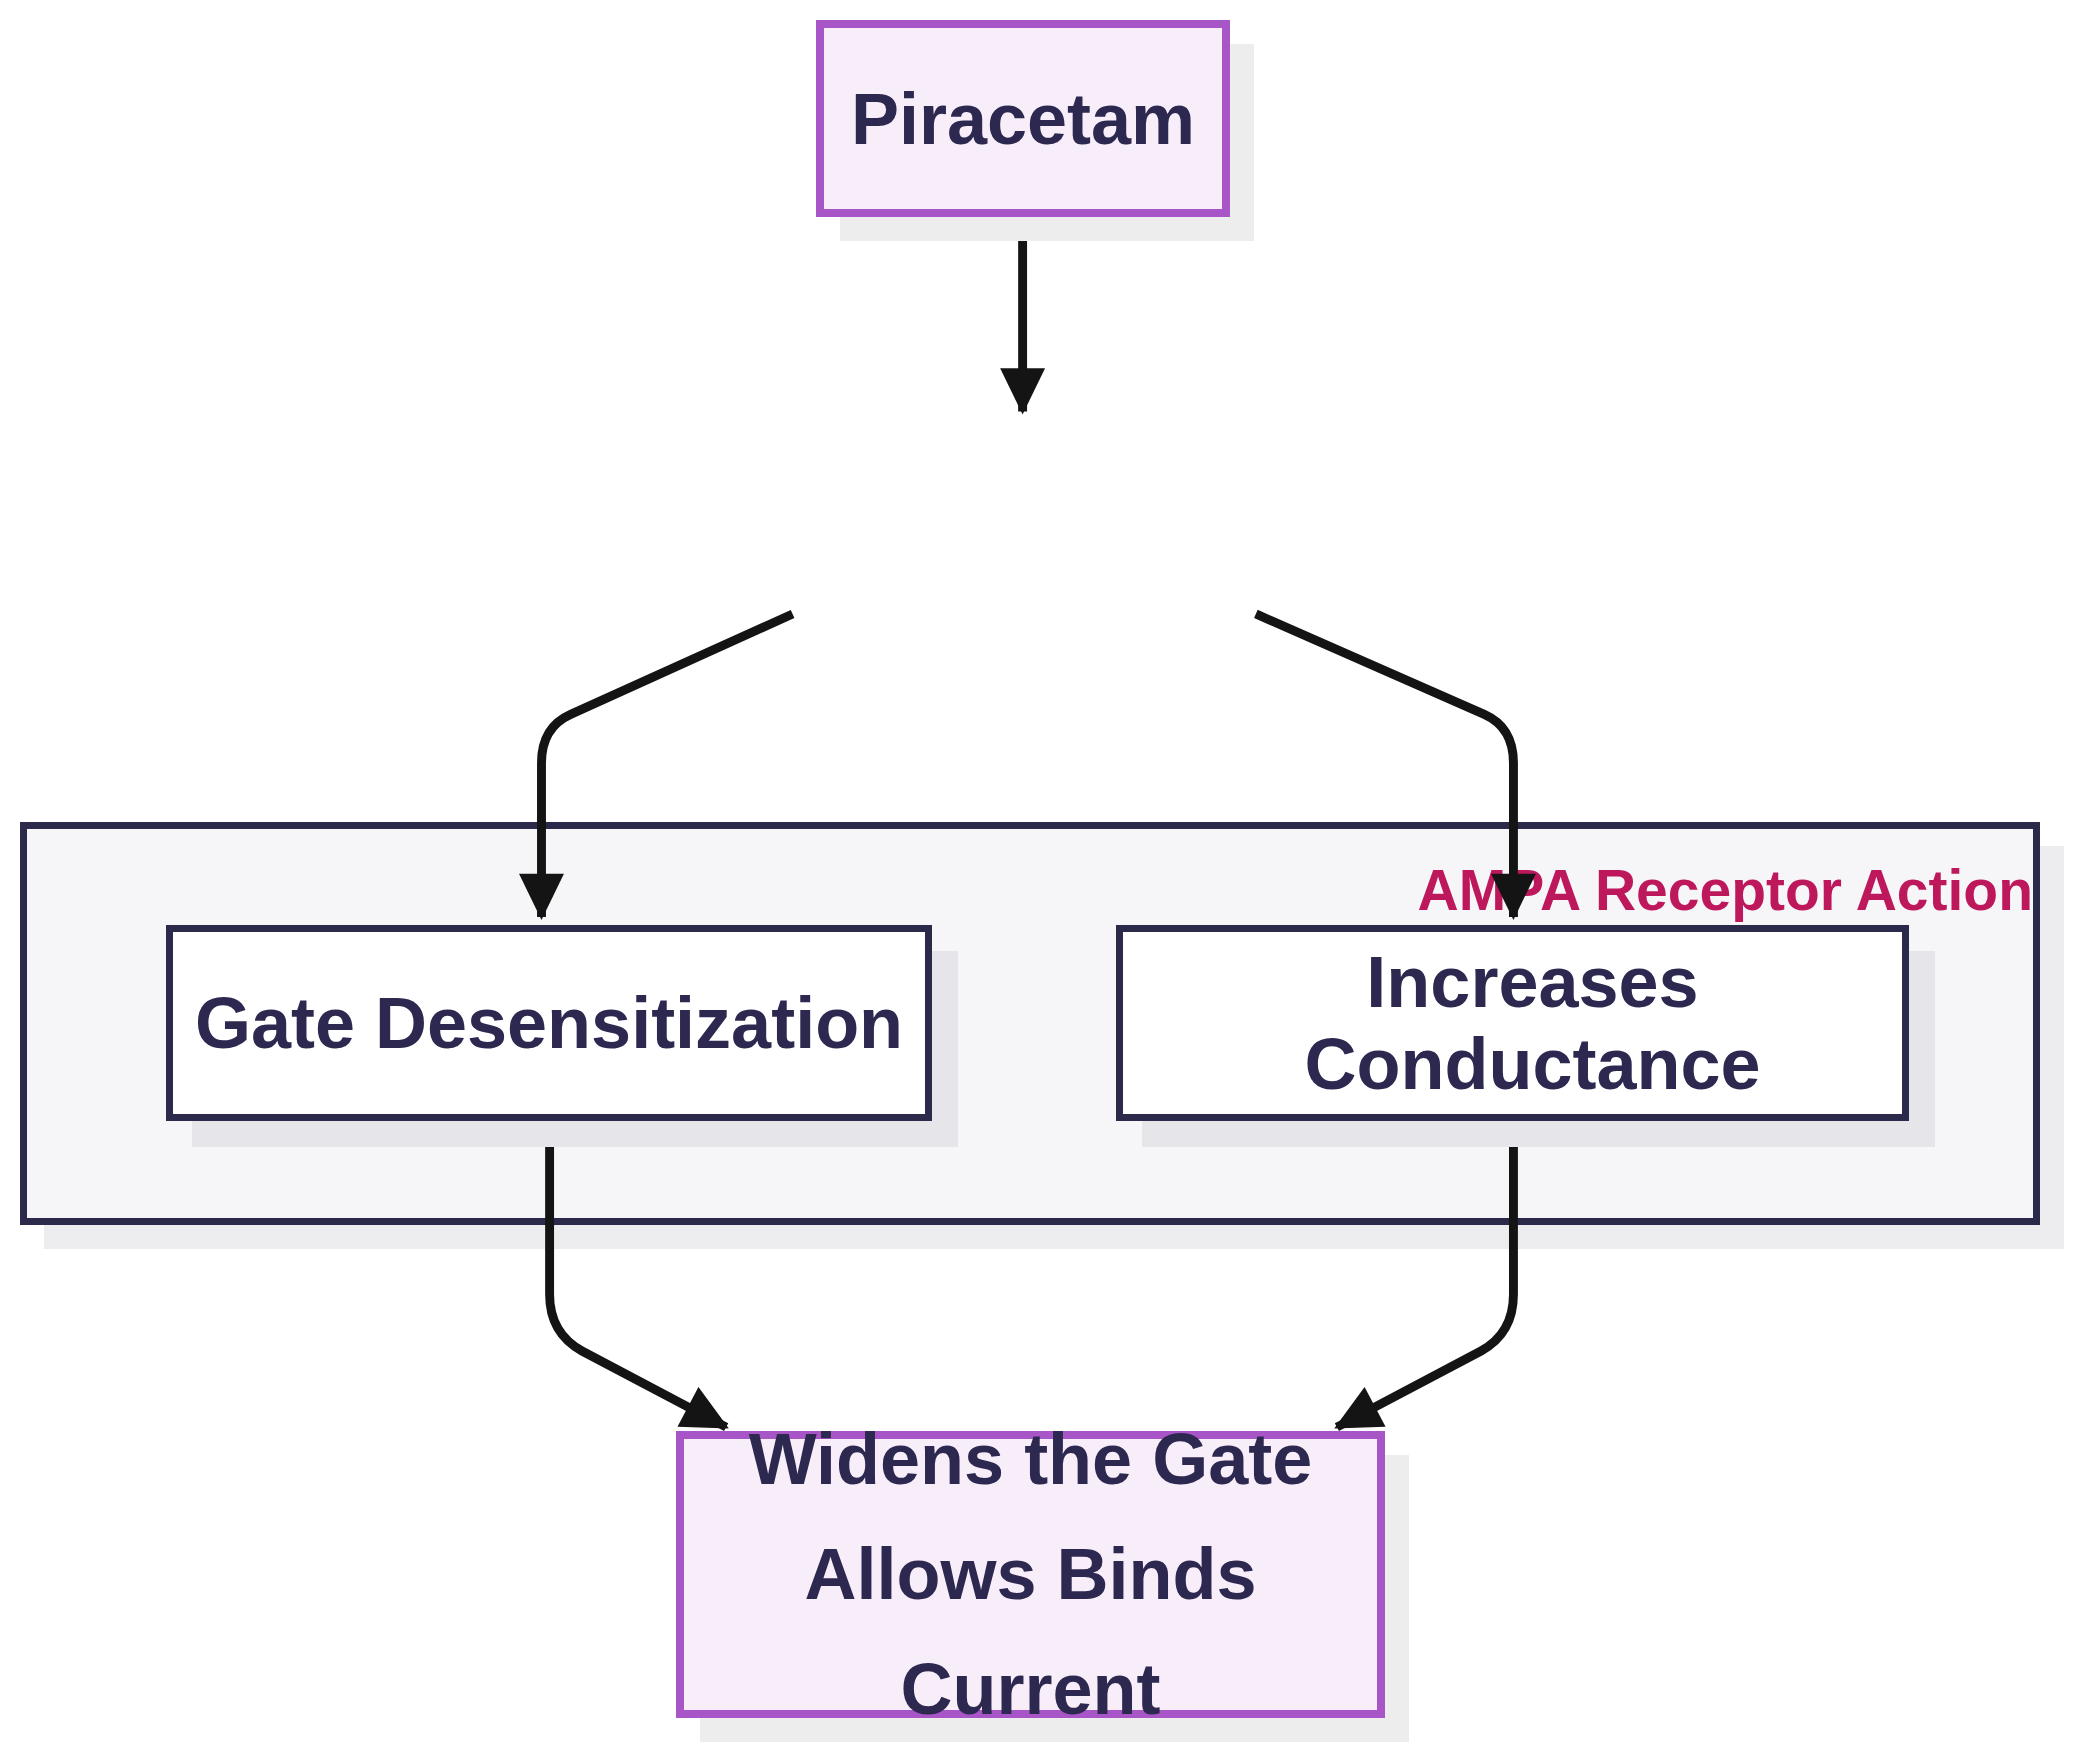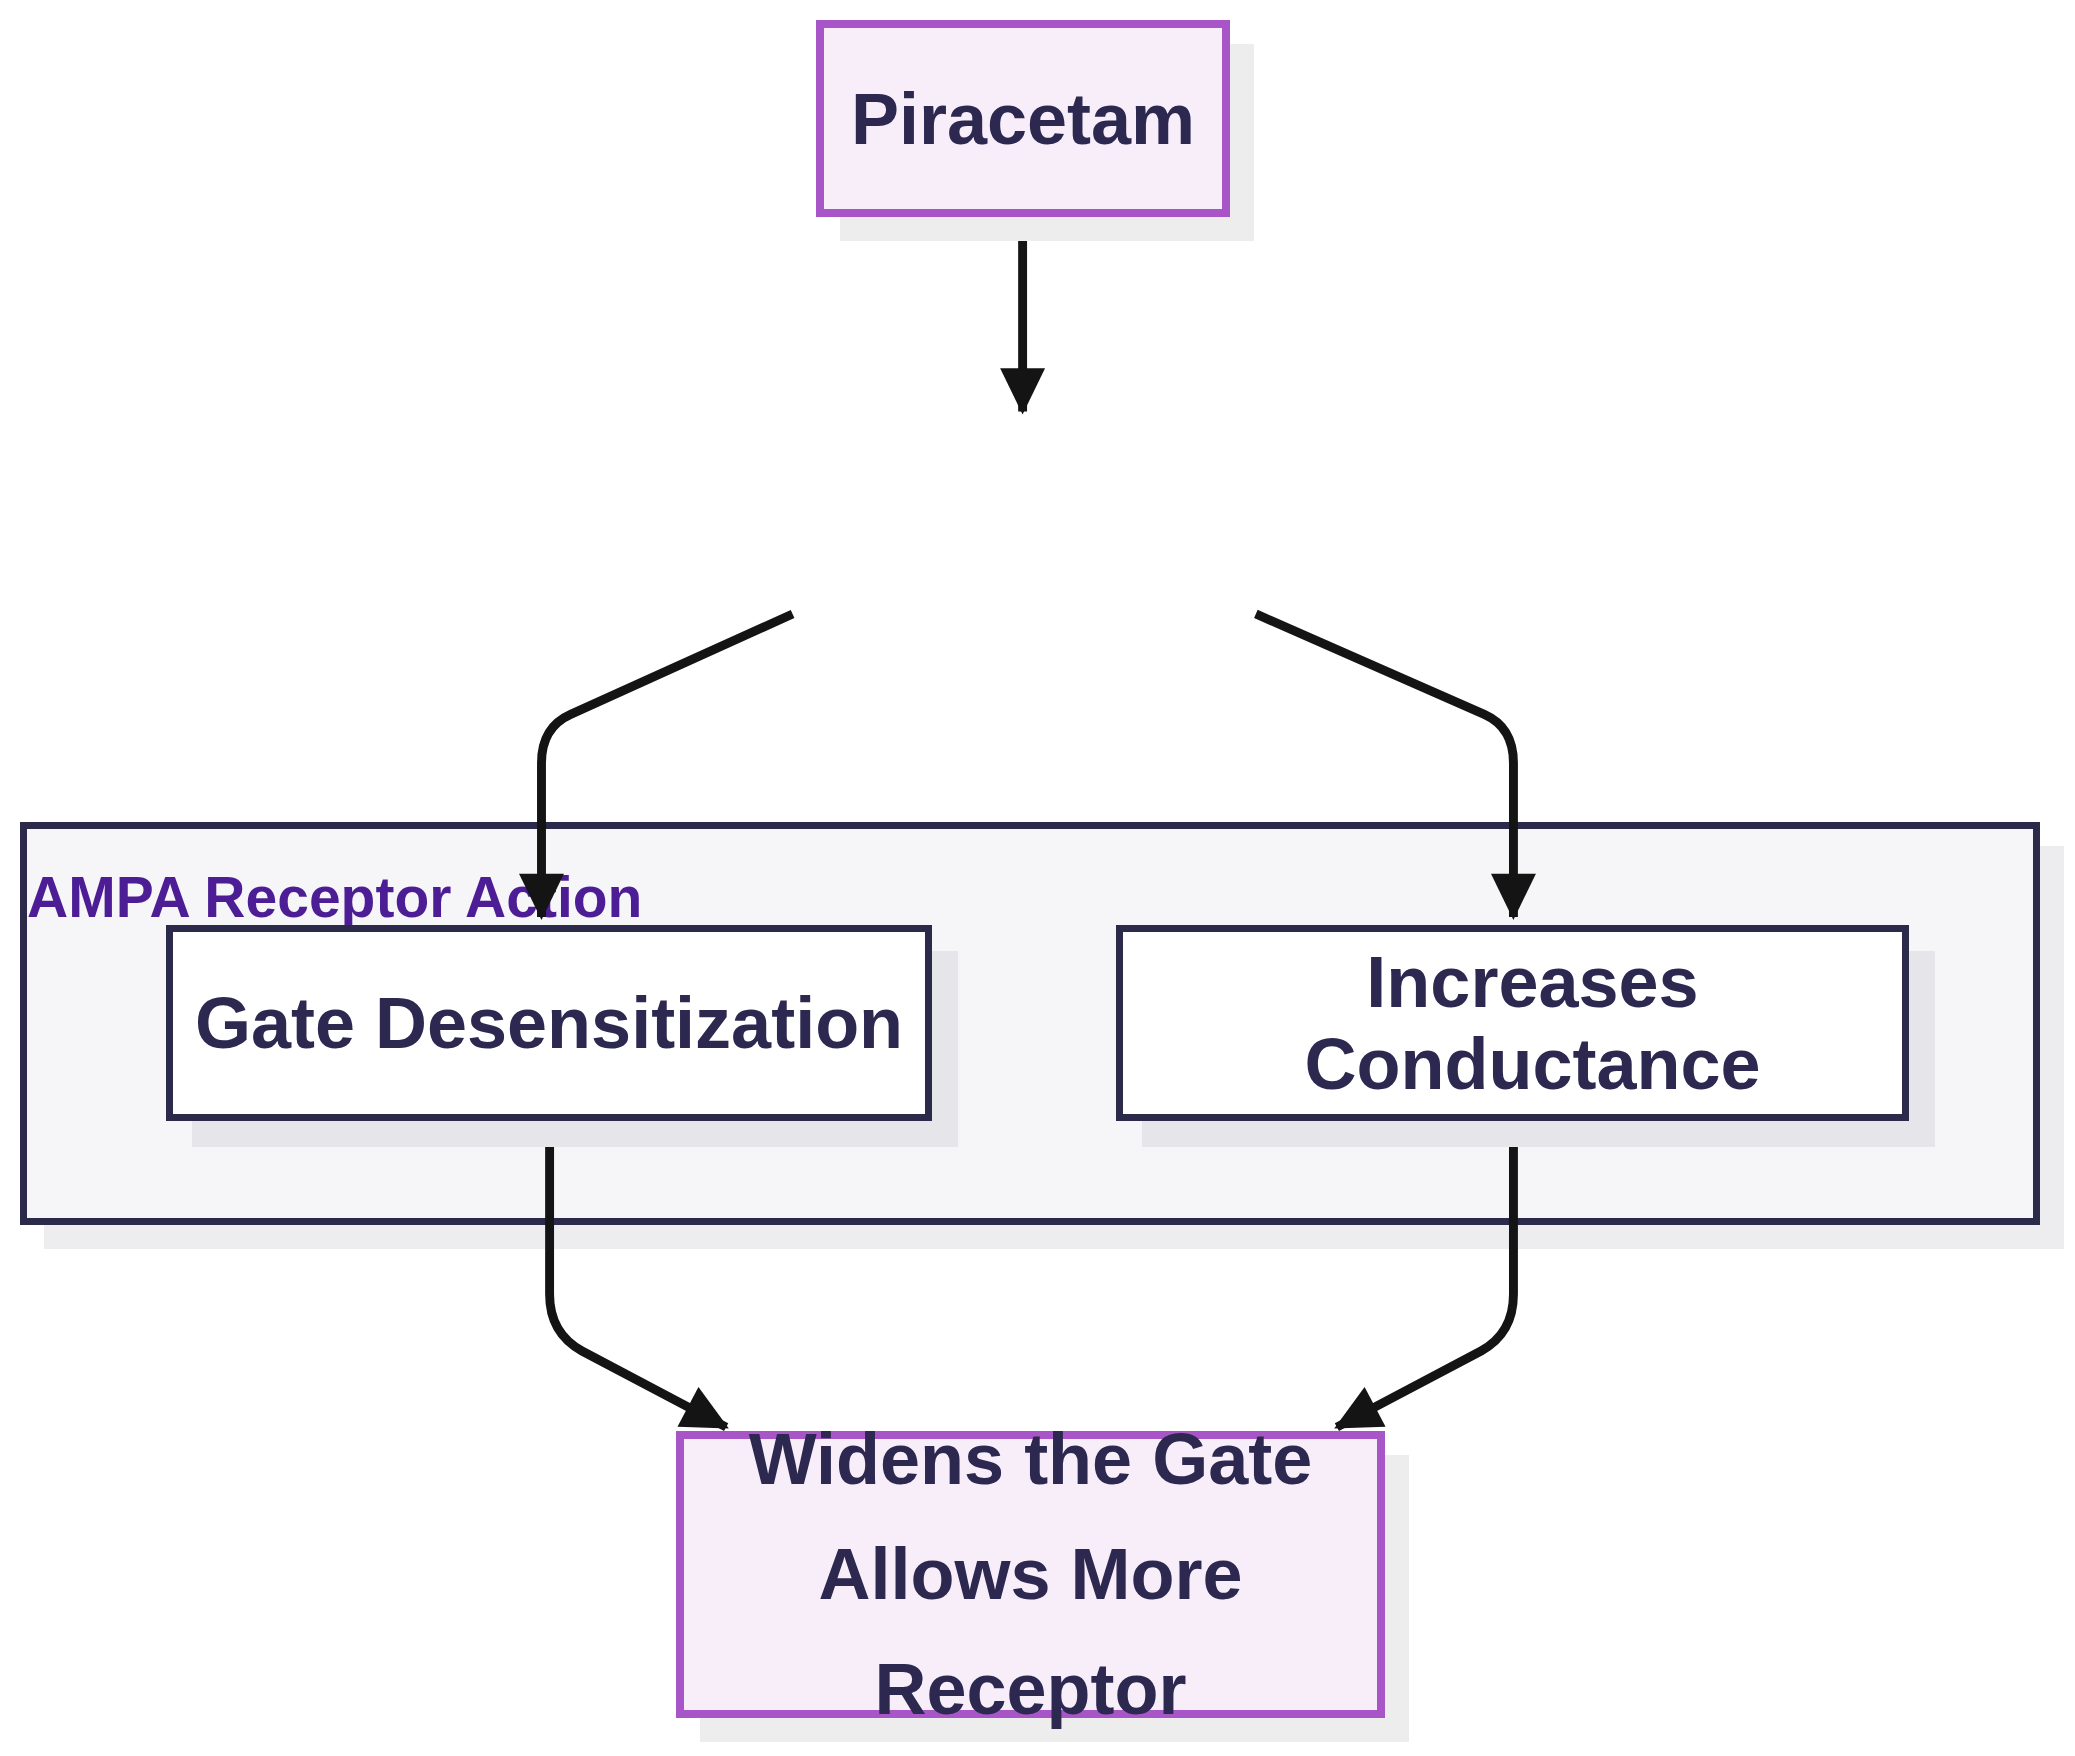--- a/index.html
+++ b/index.html
@@ -24,27 +24,27 @@
     width: 2020px;
     height: 403px;
     background: #f6f6f8;
     border: 7.3px solid #2b2a4b;
     box-sizing: border-box;
     box-shadow: 24px 24px 0 #ededef;
     z-index: 1;
   }
   .group-title {
     position: absolute;
-    top: 35px;
+    top: 28px;
     left: 0;
     width: 100%;
-    text-align: left;
+    text-align: right;
     font-size: 57px;
     font-weight: 700;
-    color: #4c1d95;
+    color: #be185d;
     letter-spacing: 0px;
   }
 
   
   svg.edges {
     position: absolute;
     left: 0;
     top: 0;
     width: 2076px;
     height: 1756px;
@@ -118,17 +118,17 @@
   <div class="node plain node-slows">
     <span>Gate Desensitization</span>
   </div>
 
   <div class="node plain node-increases">
     <span>Increases Conductance</span>
   </div>
 
   <div class="node accent node-widens">
     <span>Widens the Gate</span>
-    <span>Allows More Receptor</span>
+    <span>Allows Binds Current</span>
   </div>
 
 </div>
 
 
 </body></html>

